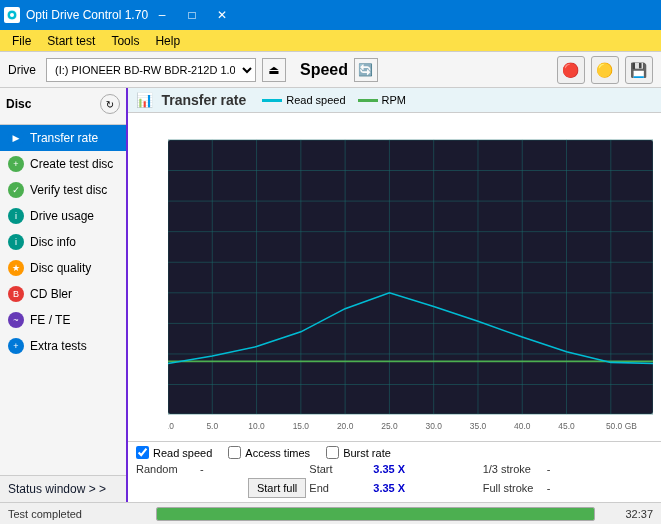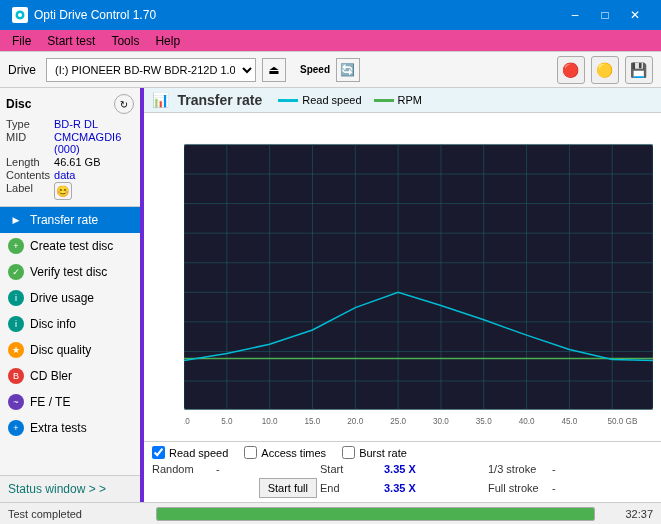--- a/index.html
+++ b/index.html
@@ -5,32 +5,31 @@
     * { margin: 0; padding: 0; box-sizing: border-box; }
     body { width: 661px; height: 524px; background: #f0f0f0; font-family: 'Segoe UI', Tahoma, sans-serif; font-size: 11px; overflow: hidden; }
 
     
     .title-bar {
       background: #0078d7;
       color: white;
       height: 30px;
       display: flex;
       align-items: center;
-      padding: 0 12px;
-      justify-content: space-between;
+      padding: 0 4px;
     }
     .title-bar-left { display: flex; align-items: center; gap: 6px; }
     .title-bar-icon { width: 16px; height: 16px; background: #fff; border-radius: 2px; display: flex; align-items: center; justify-content: center; }
     .title-bar-title { font-size: 12px; }
     .title-bar-controls { display: flex; gap: 2px; }
     .title-btn { width: 28px; height: 20px; display: flex; align-items: center; justify-content: center; cursor: pointer; font-size: 12px; color: white; }
 
     
     .menu-bar {
-      background: #ec4899;
+      background: #fde047;
       height: 22px;
       display: flex;
       align-items: center;
       padding: 0 4px;
       border-bottom: 1px solid #ccc;
     }
     .menu-item { padding: 2px 8px; cursor: pointer; font-size: 12px; }
 
     
     .toolbar {
@@ -53,21 +52,21 @@
     }
     .toolbar-btn {
       height: 24px;
       width: 24px;
       border: 1px solid #aaa;
       background: #f5f5f5;
       cursor: pointer;
       display: flex; align-items: center; justify-content: center;
       font-size: 12px;
     }
-    .speed-label { font-size: 10px; font-weight: bold; margin-left: 8px; }
+    .speed-label { font-size: 16px; font-weight: bold; margin-left: 8px; }
     .speed-select {
       height: 24px;
       width: 60px;
       font-size: 11px;
       border: 1px solid #aaa;
       background: white;
       padding: 0 2px;
     }
     .toolbar-spacer { flex: 1; }
     .toolbar-icon-btn {
@@ -81,23 +80,23 @@
     }
 
     
     .main-layout {
       display: flex;
       height: calc(524px - 30px - 22px - 36px - 22px);
     }
 
     
     .sidebar {
-      width: 144px;
+      width: 128px;
       background: #f5f5f5;
-      border-right: 4px solid #6d28d9;
+      border-right: 2px solid #6d28d9;
       display: flex;
       flex-direction: column;
       overflow-y: auto;
     }
     .disc-section {
       padding: 6px;
       border-bottom: 1px solid #ccc;
     }
     .disc-header {
       display: flex;
@@ -132,21 +131,21 @@
     .nav-icon.orange { background: #ff9800; color: white; }
     .nav-icon.teal { background: #009688; color: white; }
     .nav-icon.red { background: #e53935; color: white; }
     .nav-icon.purple { background: #673ab7; color: white; }
 
     .status-window-btn {
       padding: 6px 8px;
       border-top: 1px solid #ccc;
       cursor: pointer;
       font-size: 12px;
-      color: #0f766e;
+      color: #0f172a;
       background: #f0f0f0;
       display: flex;
       align-items: center;
       gap: 4px;
     }
 
     
     .chart-area {
       flex: 1;
       background: white;
@@ -279,34 +278,20 @@
 
 <div class="main-layout">
 
   <div class="sidebar">
 
     <div class="disc-section">
       <div class="disc-header">
         <span class="disc-title">Disc</span>
         <div style="width:20px;height:20px;border:1px solid #aaa;border-radius:50%;display:flex;align-items:center;justify-content:center;cursor:pointer;font-size:10px;">↻</div>
       </div>
-      <div class="disc-info-grid">
-        <span class="disc-label">Type</span>
-        <span class="disc-value">BD-R DL</span>
-        <span class="disc-label">MID</span>
-        <span class="disc-value">CMCMAGDI6 (000)</span>
-        <span class="disc-label">Length</span>
-        <span class="disc-value black">46.61 GB</span>
-        <span class="disc-label">Contents</span>
-        <span class="disc-value">data</span>
-        <span class="disc-label">Label</span>
-        <span style="display:flex;align-items:center;gap:2px;">
-          <div style="width:18px;height:18px;border:1px solid #aaa;border-radius:3px;display:flex;align-items:center;justify-content:center;cursor:pointer;">😊</div>
-        </span>
-      </div>
     </div>
 
     <div class="nav-section">
       <div class="nav-item active">
         <div class="nav-icon blue">▶</div>
         <span>Transfer rate</span>
       </div>
       <div class="nav-item">
         <div class="nav-icon green">+</div>
         <span>Create test disc</span>

